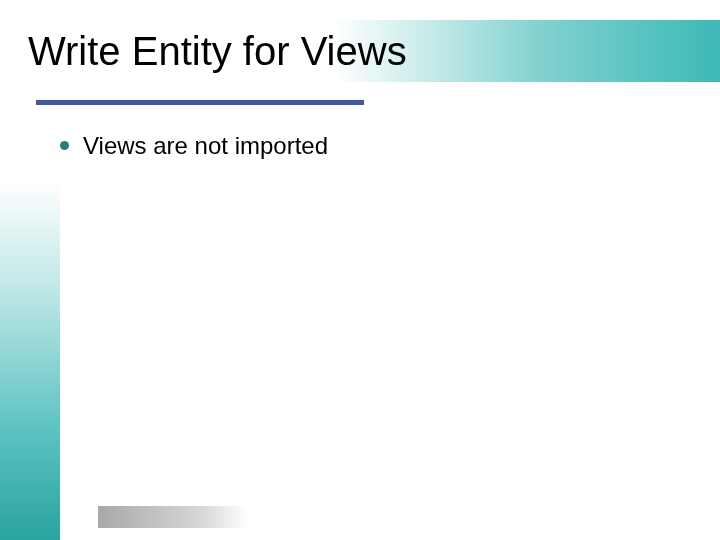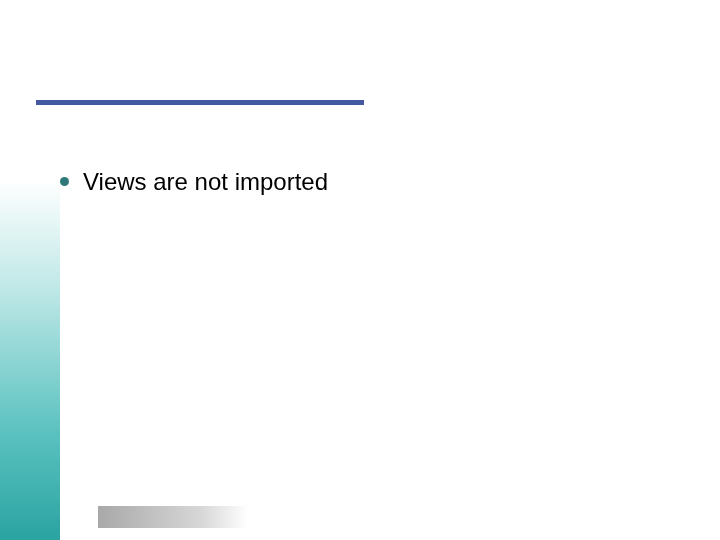--- a/index.html
+++ b/index.html
@@ -39,21 +39,20 @@
     top: 100px;
     width: 328px;
     height: 5px;
     background: #445aa0;
   }
   .content {
     position: absolute;
     left: 60px;
     top: 130px;
     right: 30px;
-    margin-top: 36px;
   }
   .bullet-line {
     display: flex;
     align-items: flex-start;
     margin-bottom: 4px;
   }
   .bullet-dot {
     width: 9px;
     height: 9px;
     border-radius: 50%;
@@ -84,20 +83,23 @@
     background: linear-gradient(to right, #a8a8a8 0%, #d8d8d8 70%, #ffffff 100%);
   }
 </style>
 </head>
 <body>
 
 <div class="slide">
 
   <div class="left-grad"></div>
 
+  <div class="title-region">
+    <div class="title-text">Write Entity for Views</div>
+  </div>
 
   <div class="underline-bar"></div>
 
   <div class="content">
     <div class="bullet-line">
       <div class="bullet-dot"></div>
       <div class="bullet-text">Views are not imported</div>
     </div>
   </div>
 

